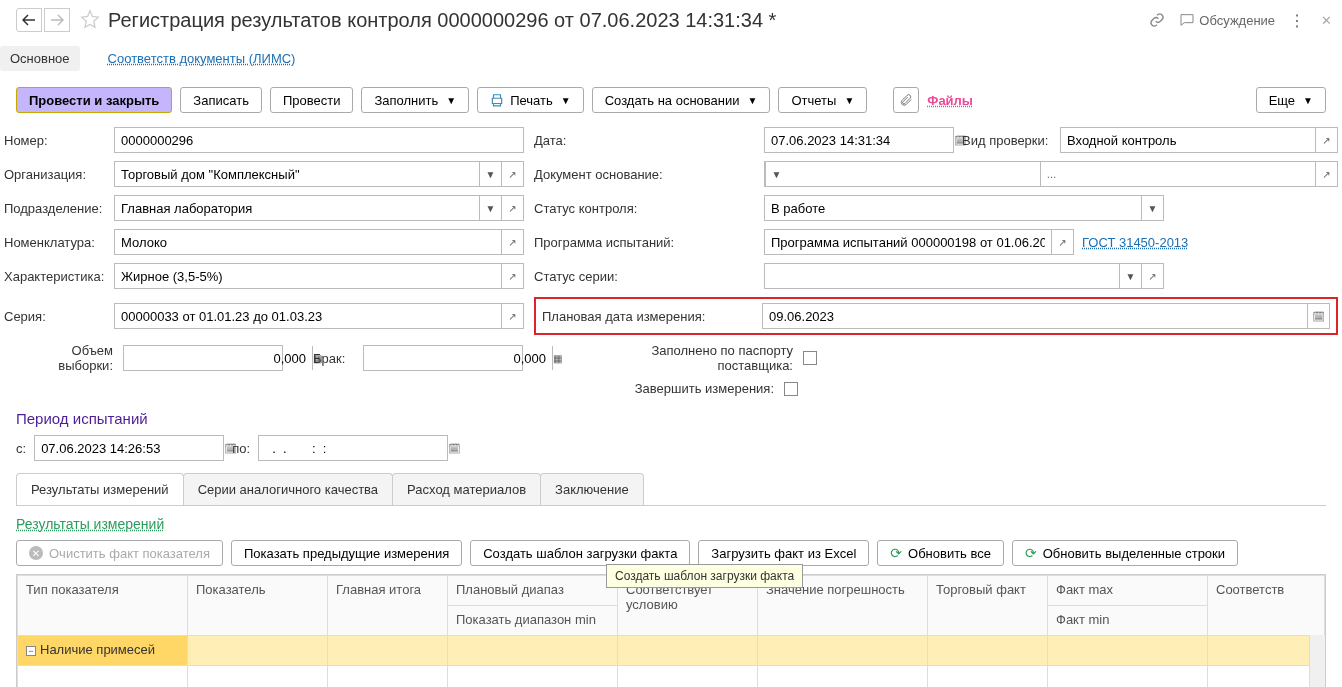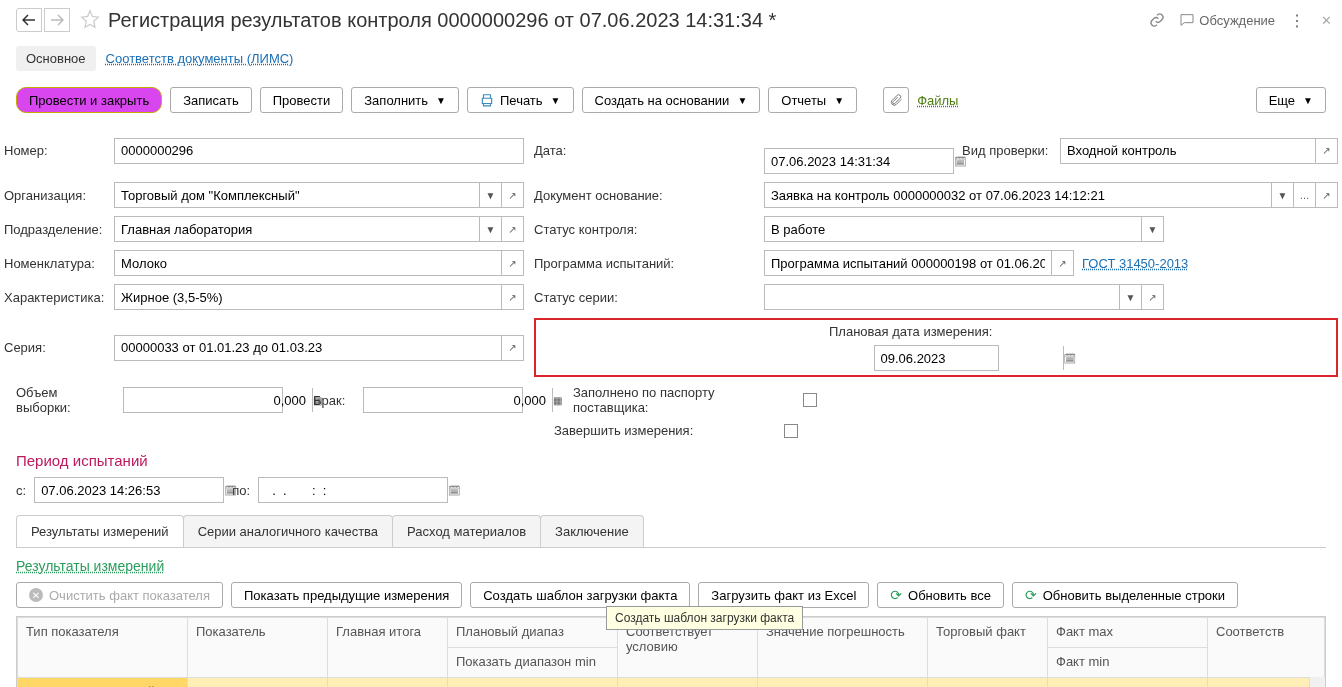--- a/index.html
+++ b/index.html
@@ -6,43 +6,43 @@
   body { font-family: Arial, sans-serif; font-size: 13px; color: #333; background: #fff; width: 1342px; }
   .header { display: flex; align-items: center; padding: 8px 10px 4px 16px; }
   .nav-btn { width: 26px; height: 24px; border: 1px solid #ccc; background: #fff; margin-right: 2px; display: flex; align-items: center; justify-content: center; cursor: pointer; }
   .nav-btn:first-child { border-radius: 3px 0 0 3px; }
   .nav-btn:last-child { border-radius: 0 3px 3px 0; margin-right: 10px; }
   .star-icon { margin: 0 8px; color: #ccc; }
   .title { font-size: 20px; font-weight: normal; color: #333; flex: 1; }
   .header-icons { display: flex; align-items: center; gap: 14px; color: #666; }
   .header-icons svg { cursor: pointer; }
   .discuss { color: #666; display: flex; align-items: center; gap: 4px; }
-  .tabs-main { display: flex; padding: 10px 16px 10px 16px; border-bottom: 0px solid #eee; }
+  .tabs-main { display: flex; gap: 18px; padding: 10px 16px 10px 0; border-bottom: 0px solid #eee; }
   .tab-main { padding: 5px 10px; cursor: pointer; }
   .tab-main.active { background: #f0f0f0; border-radius: 3px; }
   .tab-main.link { color: #1a6fb5; text-decoration: underline dotted; }
   .cmdbar { display: flex; gap: 8px; padding: 6px 16px 10px 16px; align-items: center; flex-wrap: wrap; }
   .btn { height: 26px; padding: 0 12px; border: 1px solid #aaa; background: #fff; border-radius: 3px; font-size: 13px; cursor: pointer; display: inline-flex; align-items: center; gap: 6px; }
-  .btn.primary { background: #d946ef; border-color: #c9a800; font-weight: normal; border-radius: 10px; }
+  .btn.primary { background: #c4b5fd; border-color: #c9a800; font-weight: bold; }
   .btn .chev { font-size: 10px; margin-left: 2px; }
-  .files-link { color: #4d7c0f; text-decoration: underline dotted; }
+  .files-link { color: #ec4899; text-decoration: underline dotted; font-weight: bold; }
   .clip-btn { width: 26px; height: 26px; border: 1px solid #aaa; border-radius: 3px; display: inline-flex; align-items: center; justify-content: center; background: #fff; }
   .spacer { flex: 1; }
   .form-grid { display: grid; grid-template-columns: 100px 410px 220px auto; gap: 8px 10px; padding: 4px 4px; align-items: center; }
   .form-label { font-size: 13px; color: #333; }
   .input-wrap { display: flex; align-items: center; height: 26px; border: 1px solid #bbb; background: #fff; }
   .input-wrap input { border: none; outline: none; flex: 1; padding: 0 6px; font-size: 13px; height: 100%; background: transparent; }
   .input-btn { width: 22px; height: 24px; border: none; border-left: 1px solid #bbb; background: #fff; cursor: pointer; display: flex; align-items: center; justify-content: center; font-size: 10px; color: #555; }
   .right-col { display: flex; align-items: center; gap: 8px; }
   .right-input { flex: 1; justify-content: space-between; }
-  .highlight-box { border: 2px solid #d8262c; padding: 4px 6px; display: flex; align-items: center; gap: 6px; flex-direction: column; }
+  .highlight-box { border: 2px solid #d8262c; padding: 4px 6px; display: flex; align-items: center; gap: 6px; }
   .highlight-box .form-label { width: 214px; }
   .highlight-box .input-wrap { flex: 1; }
   .num-input { text-align: right; padding-right: 6px !important; }
-  .period-title { color: #be185d; font-size: 15px; padding: 10px 16px 4px; }
+  .period-title { color: #4c1d95; font-size: 15px; padding: 10px 16px 4px; }
   .period-row { display: flex; align-items: center; gap: 8px; padding: 4px 16px 12px; }
   .period-row .input-wrap { width: 190px; }
   .sub-tabs { display: flex; padding-left: 16px; }
   .sub-tab { padding: 8px 14px; border: 1px solid #ccc; border-bottom: none; background: #f4f4f4; margin-right: -1px; cursor: pointer; border-radius: 4px 4px 0 0; font-size: 13px; }
   .sub-tab.active { background: #fff; position: relative; z-index: 2; }
   .sub-tab-content { border-top: 1px solid #ccc; margin: 0 16px 0 16px; padding-top: 10px; }
   .meas-title { color: #2a9d5c; font-size: 14px; text-decoration: underline dotted; padding-bottom: 8px; }
   .tbl-bar { display: flex; gap: 8px; padding-bottom: 8px; position: relative; }
   .btn.disabled { color: #aaa; }
   .btn .circ-x { width: 14px; height: 14px; border-radius: 50%; background: #bbb; color: #fff; display: inline-flex; align-items: center; justify-content: center; font-size: 10px; }
@@ -62,21 +62,21 @@
   .col-factmm { width: 160px; }
   .col-conf { width: auto; }
   .row-hl td { background: #ffeeb5; }
   .row-hl td.hl-cell { background: #ffd766; }
   .expand { display: inline-block; width: 10px; height: 10px; border: 1px solid #888; line-height: 8px; text-align: center; font-size: 9px; margin-right: 4px; background:#fff; color:#555;}
   .scroll-fake { position: absolute; right: 0; top: 60px; width: 16px; bottom: 0; background: #f0f0f0; border-left: 1px solid #ddd; }
   .header-more { font-size: 16px; letter-spacing: 2px; }
   a.dotted { color: #1a6fb5; text-decoration: underline dotted; }
   .chk { width: 14px; height: 14px; border: 1px solid #888; display: inline-block; background:#fff; }
   .form-row2 { display:flex; padding: 4px 16px; gap:10px; align-items:center; }
-  .form-row2 .form-label { width: 97px; }
+  .form-row2 .form-label { width: 97px; text-align: right; }
   .form-row2 .b-label { width: 60px; padding-left:20px; }
 </style>
 </head>
 <body>
 
 <div class="header">
   <button class="nav-btn">
     <svg width="14" height="12" viewBox="0 0 14 12">
         <path d="M6 1 L1 6 L6 11 M1 6 H13" stroke="#333" fill="none" stroke-width="1.5"></path>
       </svg>
@@ -150,40 +150,39 @@
 </div>
 
 <div class="form-grid">
 
   <div class="form-label">Номер:</div>
   <div class="input-wrap">
       <input value="0000000296" style="">
     </div>
   <div class="form-label">Дата:</div>
   <div class="right-col">
-    <div class="input-wrap" style="width:190px;margin-top:21px;">
+    <div class="input-wrap" style="width:190px;">
         <input value="07.06.2023 14:31:34" style="">
         <button class="input-btn">🗓</button>
       </div>
     <div class="form-label" style="width:90px;">Вид проверки:</div>
     <div class="input-wrap right-input">
         <input value="Входной контроль" style="">
         <button class="input-btn">↗</button>
       </div>
   </div>
 
   <div class="form-label">Организация:</div>
   <div class="input-wrap">
       <input value="Торговый дом &quot;Комплексный&quot;" style="">
       <button class="input-btn">▼</button>
       <button class="input-btn">↗</button>
     </div>
   <div class="form-label">Документ основание:</div>
   <div class="input-wrap right-input">
-      <input value="Заявка на контроль 0000000032 от 07.06.2023 14:12:21" style="">
       <button class="input-btn">▼</button>
       <button class="input-btn">…</button>
       <button class="input-btn">↗</button>
     </div>
 
   <div class="form-label">Подразделение:</div>
   <div class="input-wrap">
       <input value="Главная лаборатория" style="">
       <button class="input-btn">▼</button>
       <button class="input-btn">↗</button>

